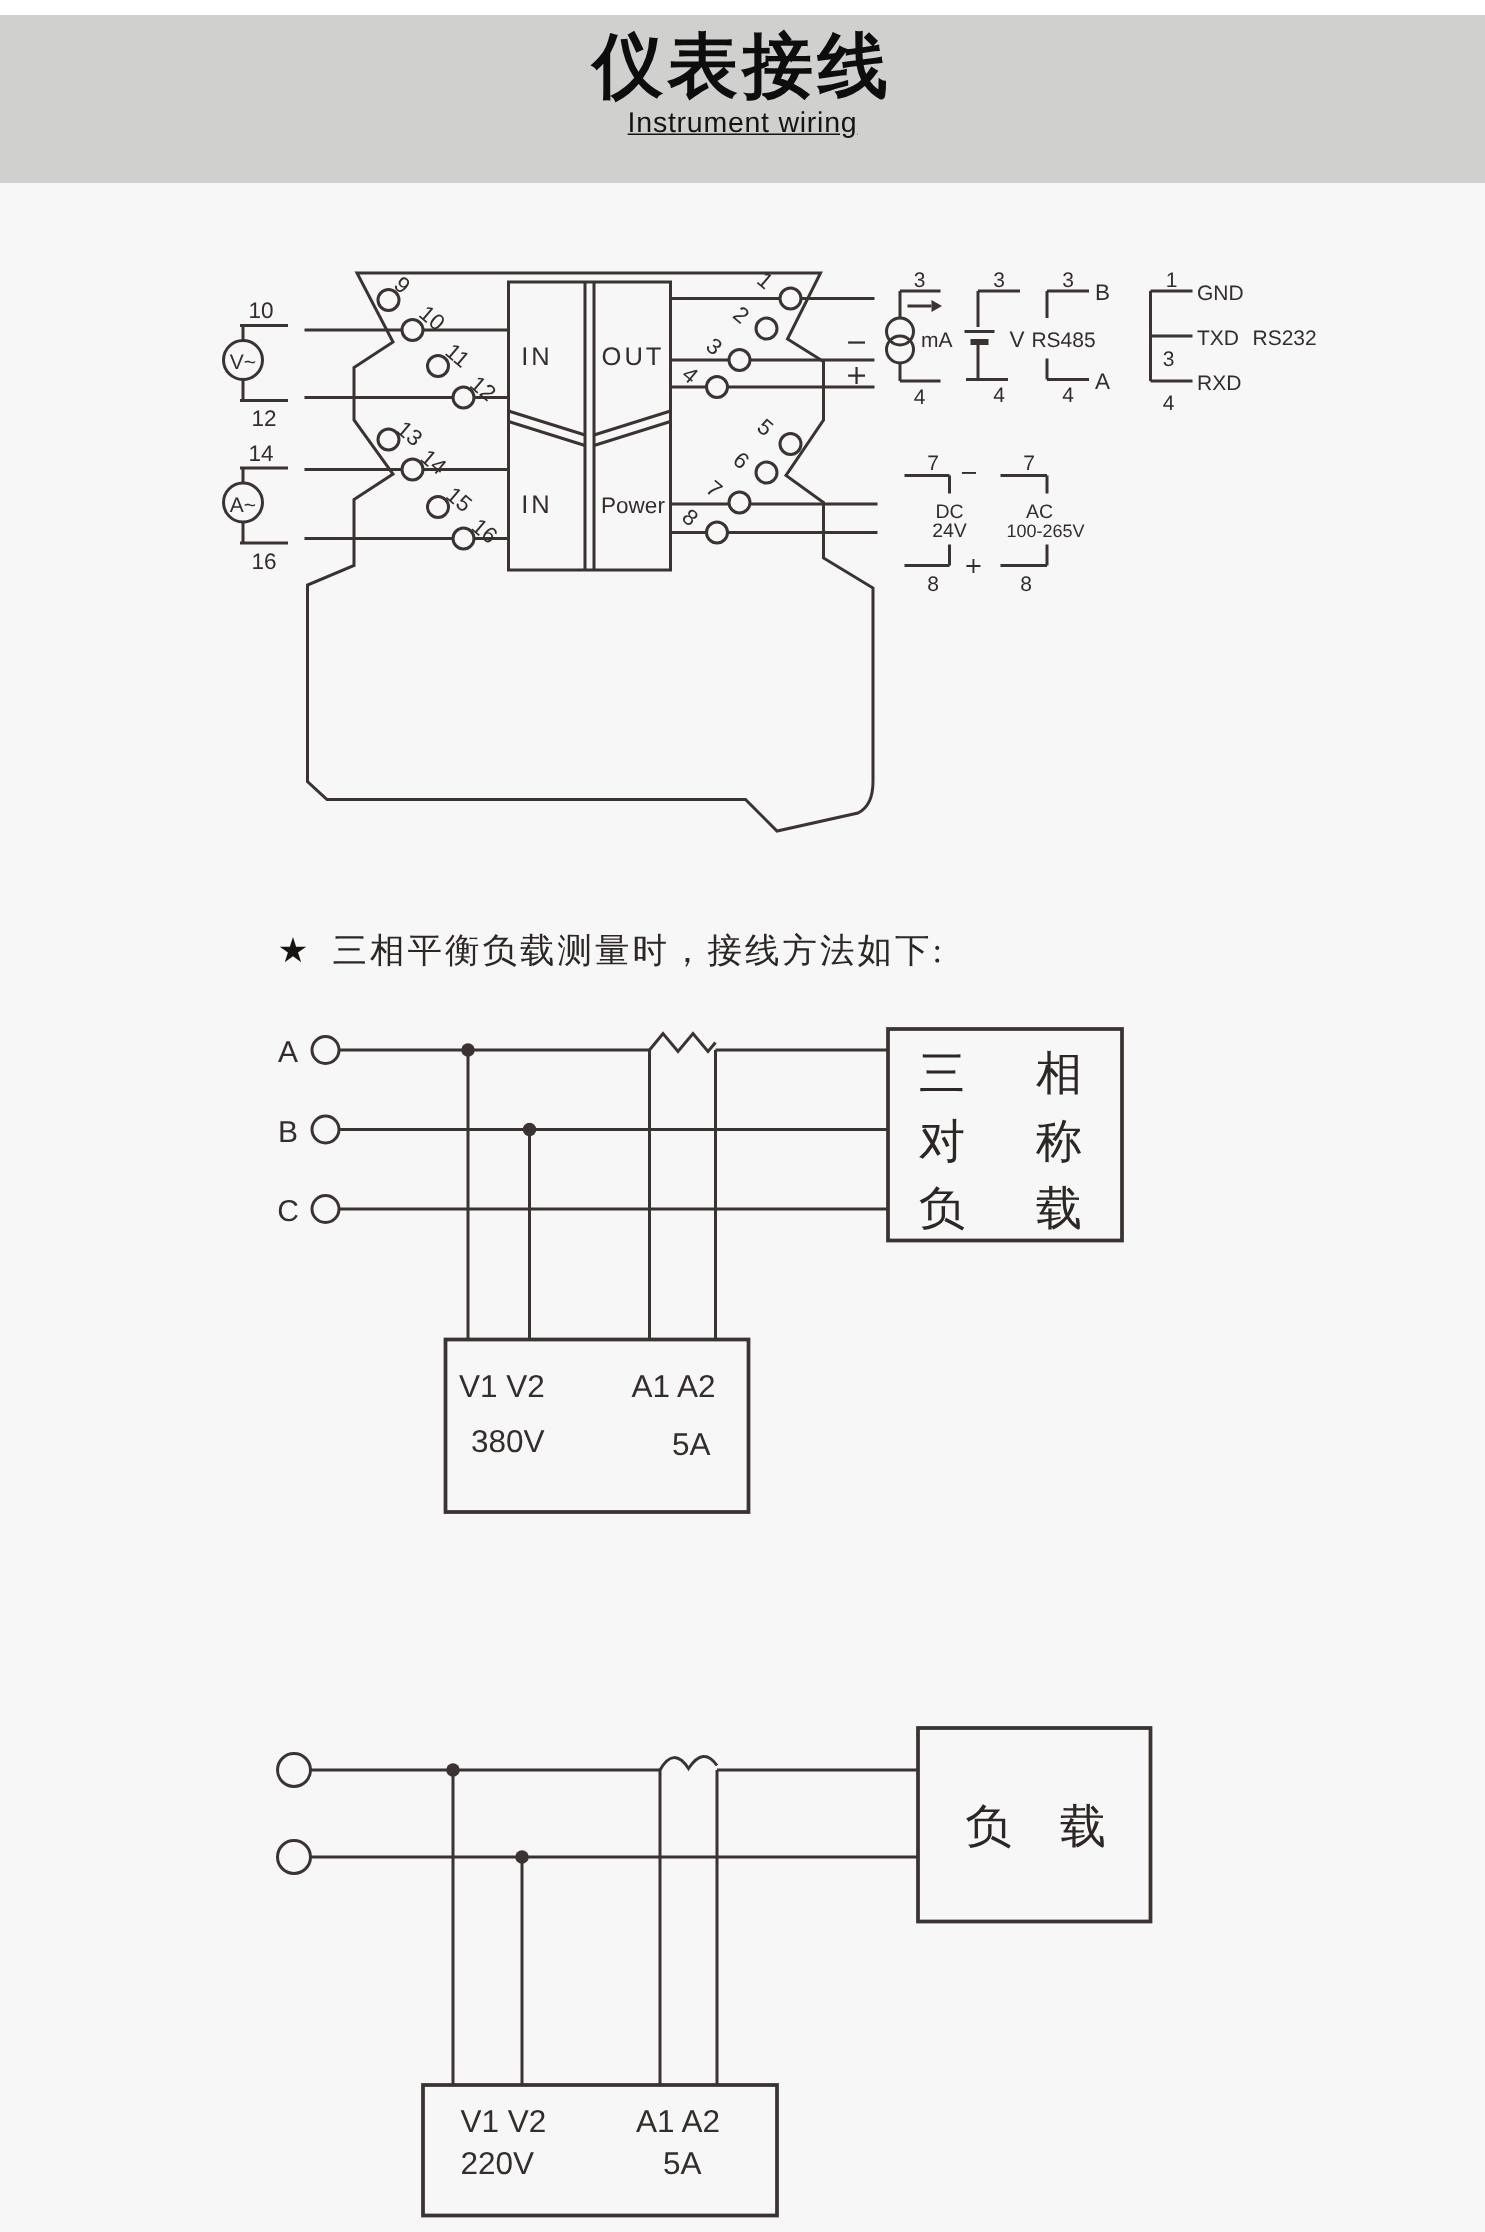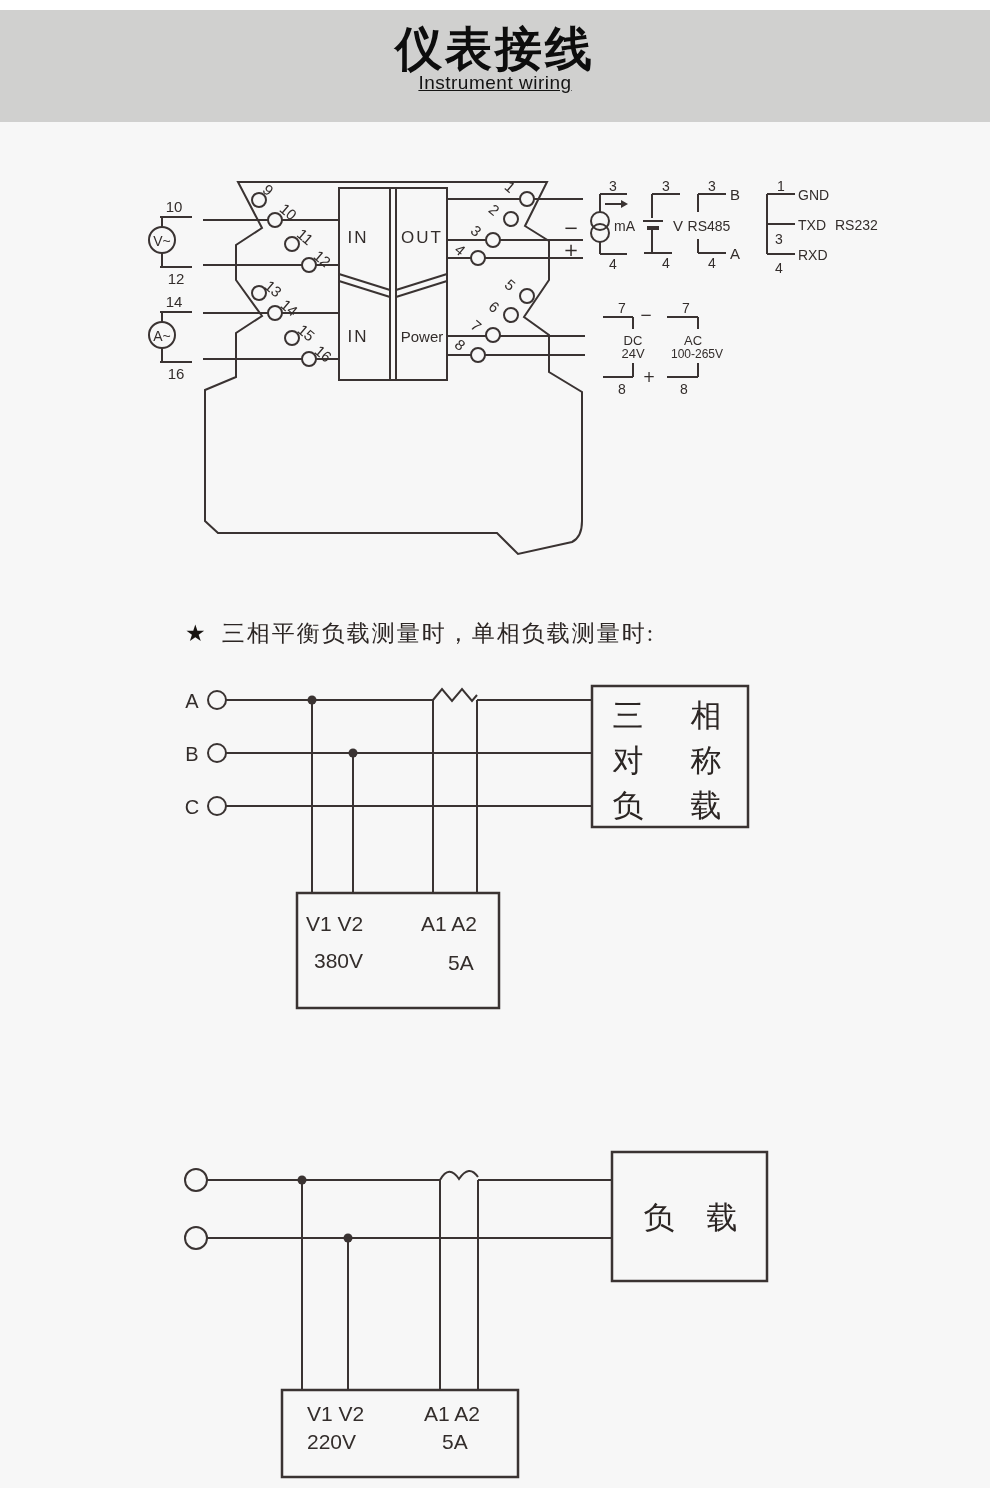--- a/index.html
+++ b/index.html
@@ -1,21 +1,21 @@
 <!DOCTYPE html>
 <html><head>
 <meta charset="utf-8">
 <style>
   html,body{margin:0;padding:0;background:#ffffff;}
   .page{position:relative;width:990px;height:1488px;background:#f7f7f7;overflow:hidden;
         font-family:"Liberation Sans",sans-serif;}
   .top-strip{position:absolute;top:0;left:0;width:100%;height:10px;background:#ffffff;}
   .header-band{position:absolute;top:10px;left:0;width:100%;height:112px;background:#d0d0cf;text-align:center;}
   .page-title{margin-top:12px;font-size:47px;font-weight:700;letter-spacing:3px;color:#0d0d0d;
-              font-family:Liberation Serif, serif;line-height:1.15;}
+              font-family:Liberation Mono, monospace;line-height:1.15;}
   .page-subtitle{margin-top:-4px;font-size:19px;color:#141414;letter-spacing:0.5px;text-decoration:underline;}
   .section-title{position:absolute;left:185px;font-family:"Liberation Serif","DejaVu Serif",serif;
                  font-size:23px;color:#2c2624;letter-spacing:2px;white-space:nowrap;}
   .section-title .star{font-family:"DejaVu Sans",sans-serif;font-size:23px;color:#171310;margin-right:14px;}
   svg.diagram{position:absolute;top:0;left:0;}
   .ln{stroke:#3a3332;stroke-width:2;fill:none;}
   .ln25{stroke:#3a3332;stroke-width:2.5;fill:none;}
   .ln4{stroke:#3a3332;stroke-width:4;fill:none;}
   .term{fill:#f7f7f7;stroke:#3a3332;stroke-width:2;}
   .dot{fill:#3a3332;stroke:none;}
@@ -33,21 +33,21 @@
 
 <div class="page">
   <div class="top-strip"></div>
 
   <div class="header-band">
     <div class="page-title">仪表接线</div>
     <div class="page-subtitle">Instrument wiring</div>
   </div>
 
   <div class="section-title" style="top:618px;">
-    <span class="star">★</span><span>三相平衡负载测量时，单相负载测量时:</span>
+    <span class="star">★</span><span>三相平衡负载测量时，接线方法如下:</span>
   </div>
 
 
   <svg class="diagram" width="990" height="1488" viewBox="0 0 990 1488">
 
     <g>
 
       <path class="ln" d="M238,182 L547,182 L525,226 L549,241 L549,280 L524,317 L549,335 L549,372 L582,392 L582,521
            Q582,537 572,542 L518,554 L497,533 L218,533 L205,521 L205,390 L236,377 L236,333 L262,316
            L236,280 L236,245 L262,228 Z"></path>

